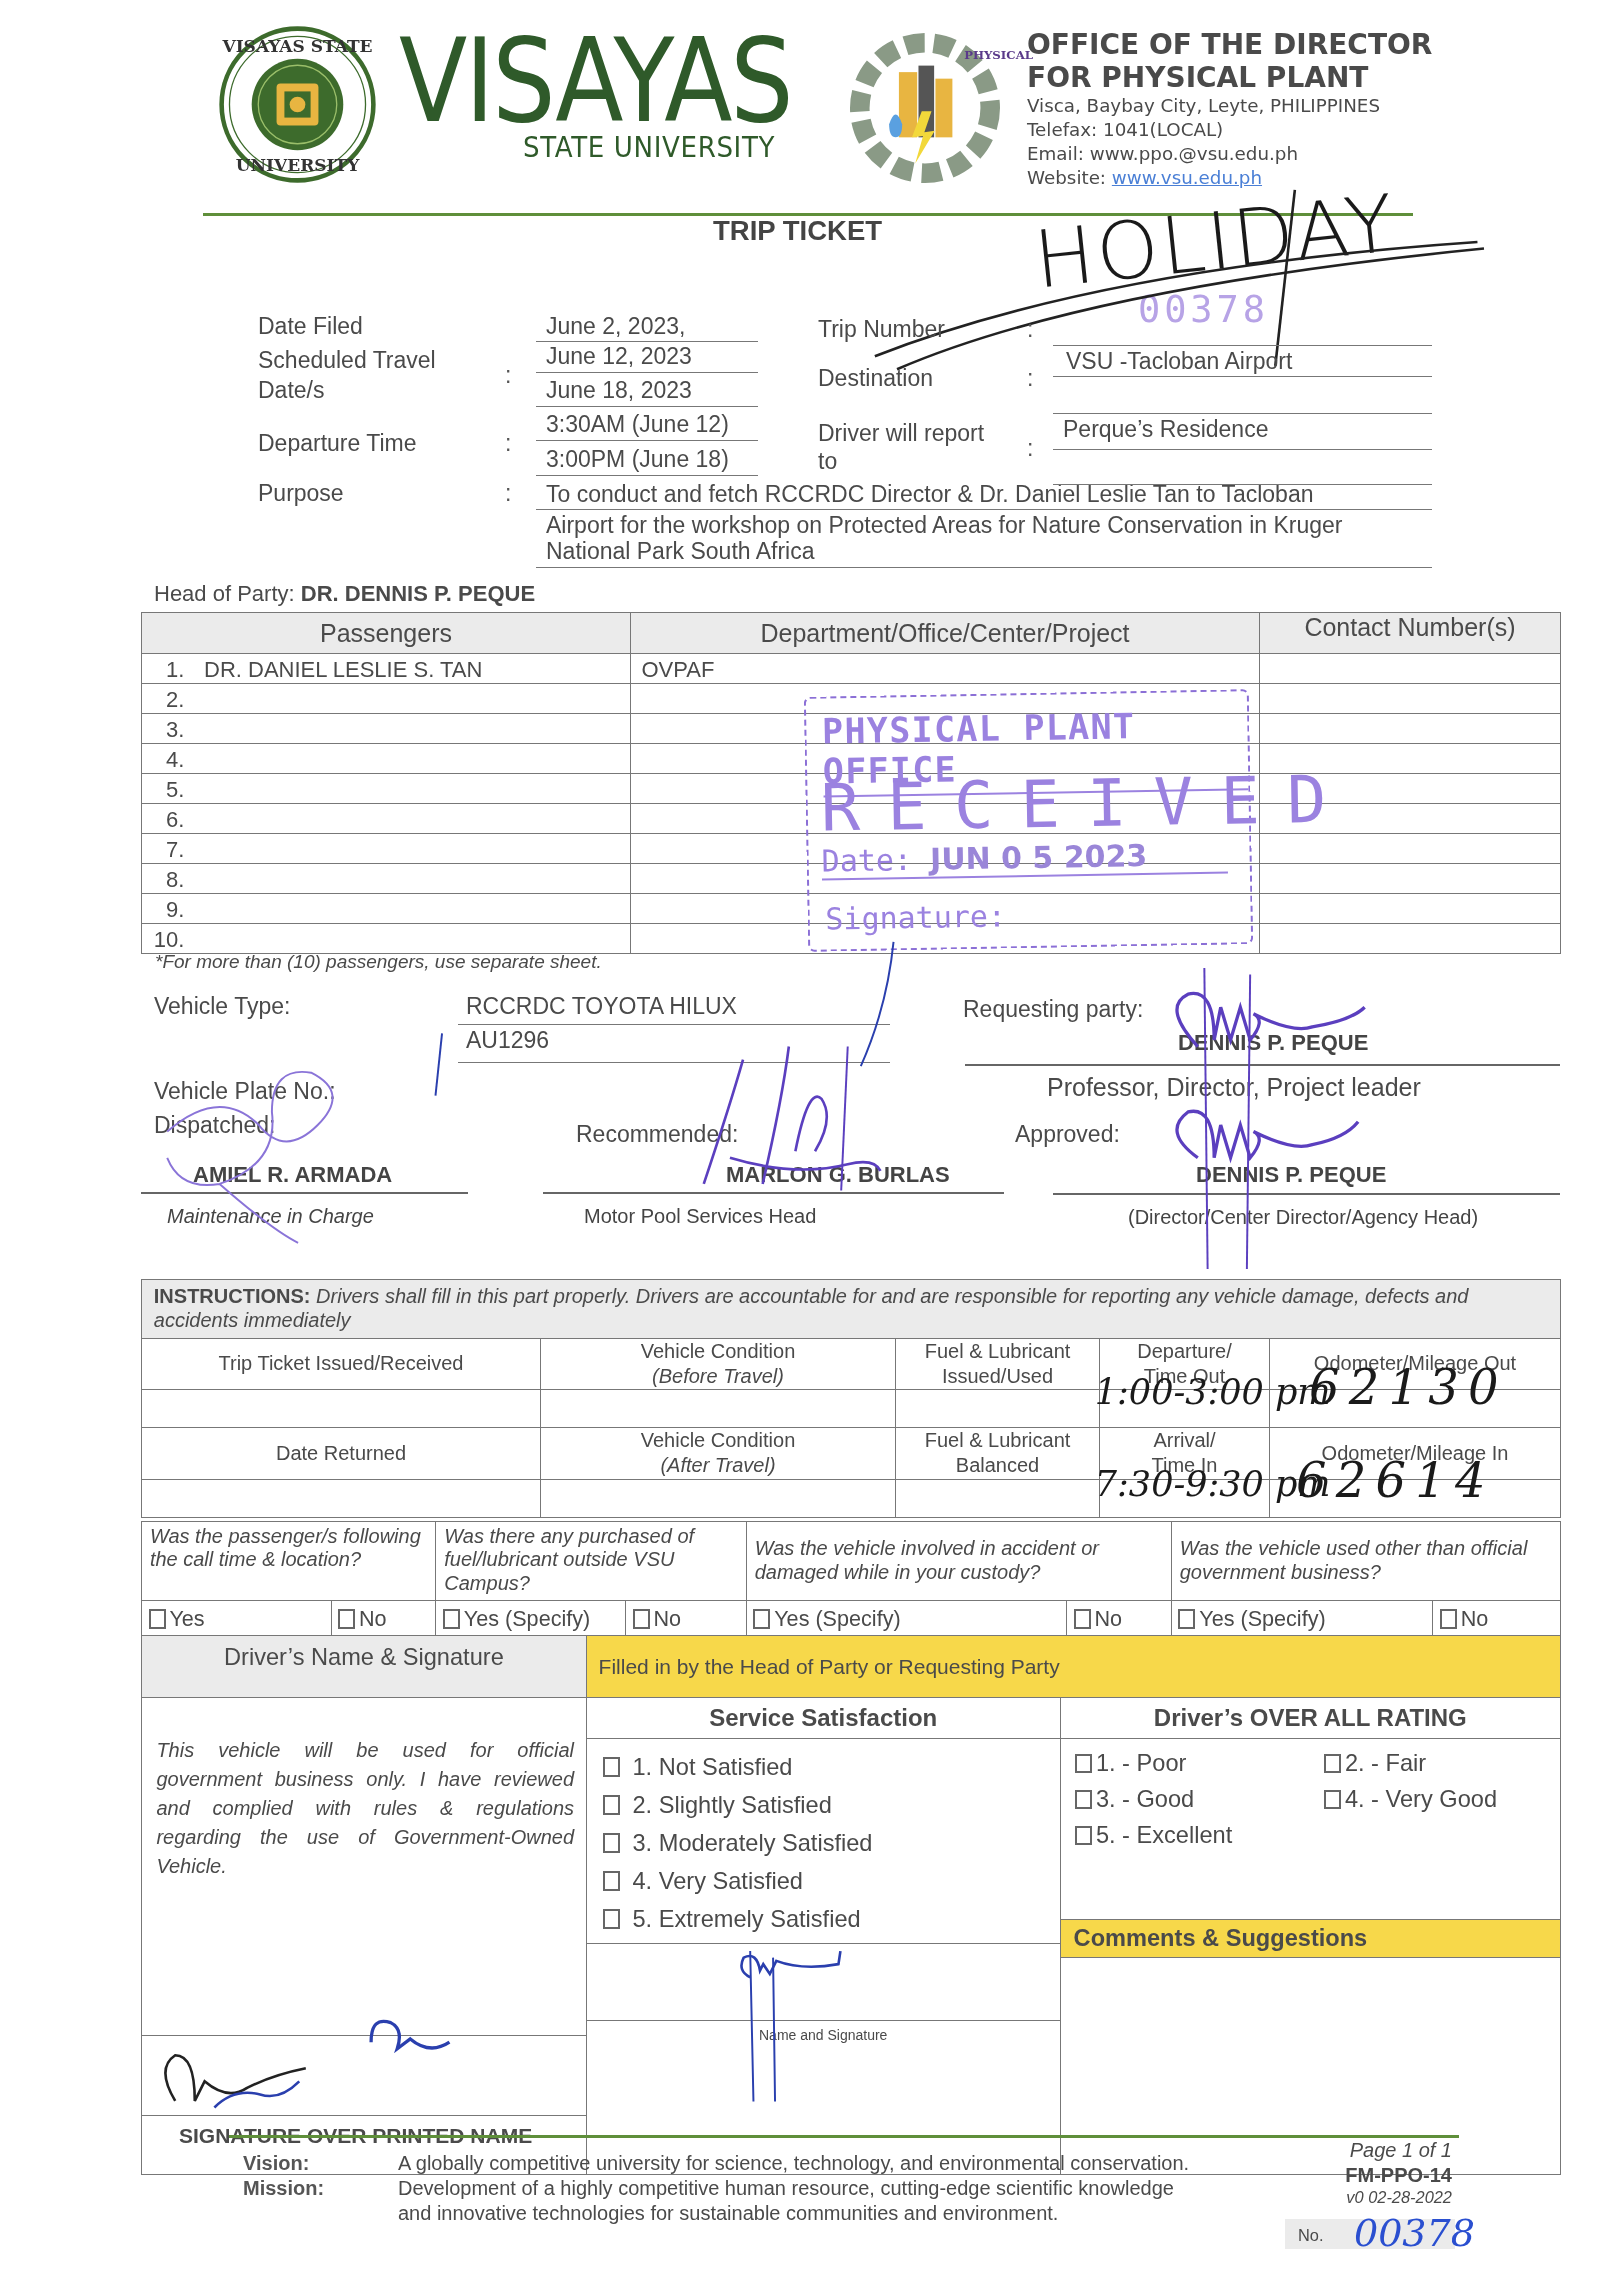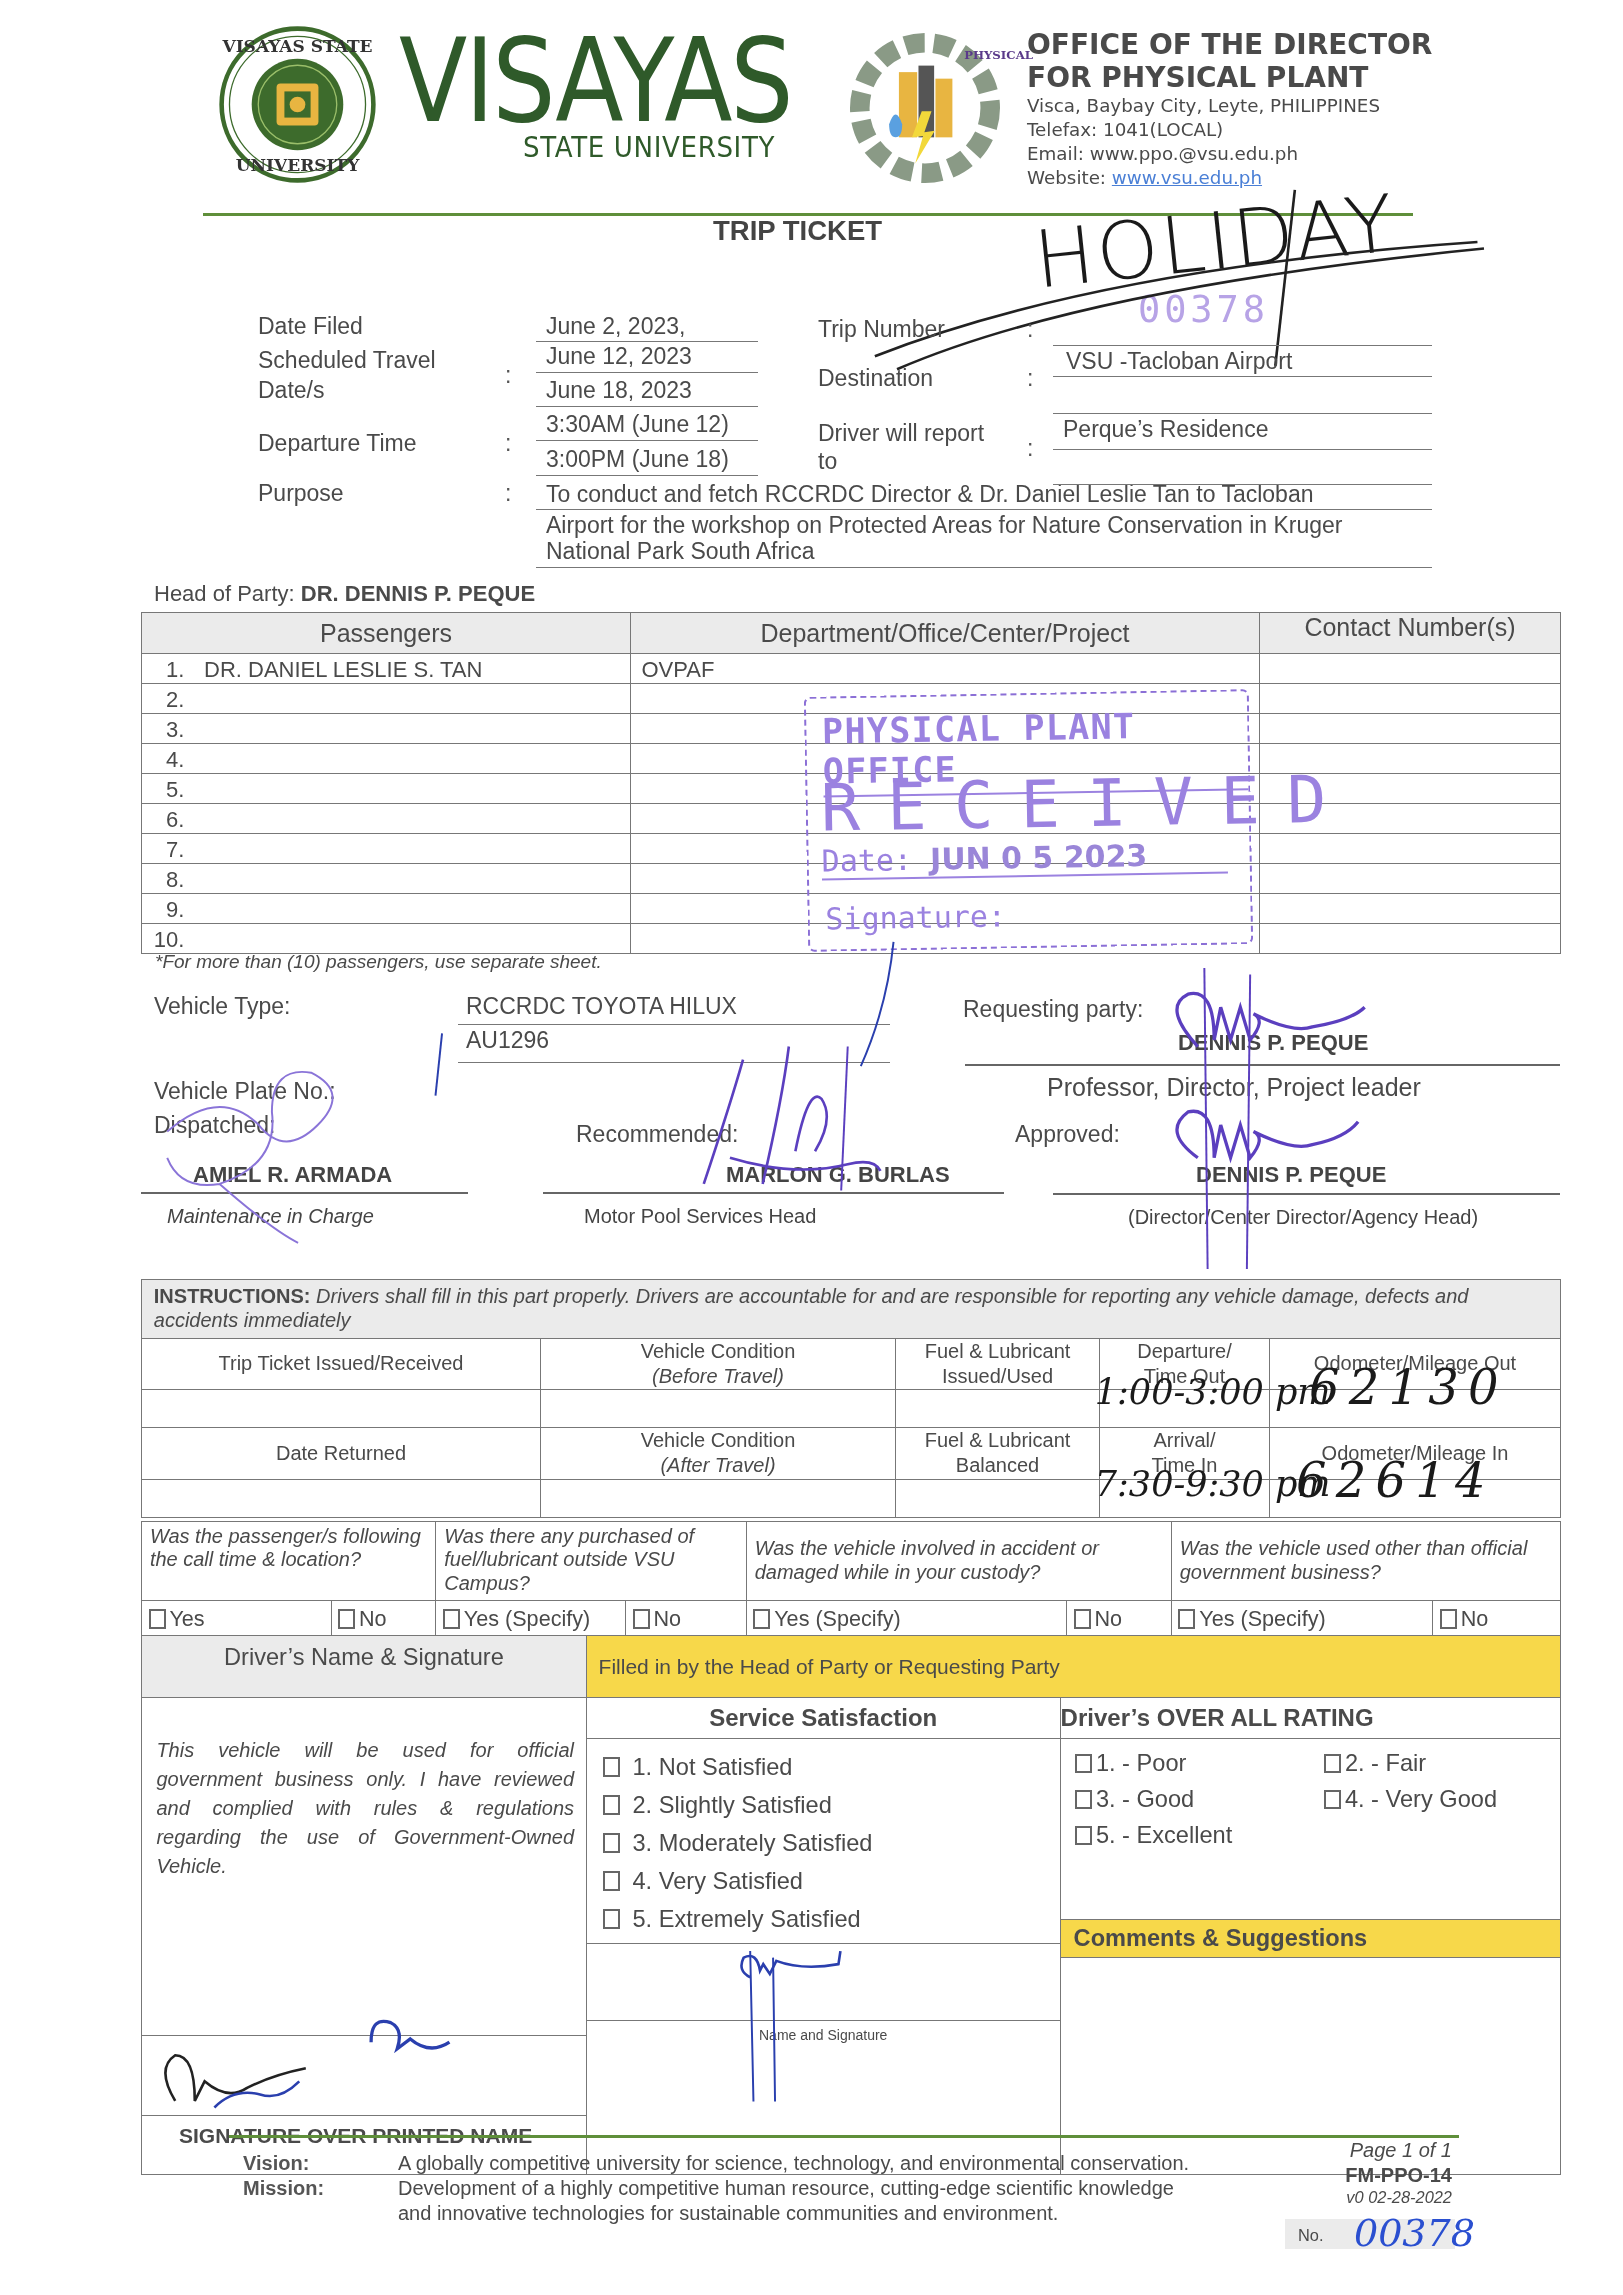--- a/index.html
+++ b/index.html
@@ -398,21 +398,21 @@
       <div style="height:80px; border-top:1.3px solid #777; position:relative;">
         <svg class="abs" style="left:13px; top:-33px;" width="393" height="111" viewBox="0 0 600 170">
           <path d="M30 150 Q0 100 30 80 Q60 80 60 150 L75 120 Q110 150 140 130 Q180 110 230 100" fill="none" stroke="#222" stroke-width="4"></path>
           <path d="M90 160 Q120 130 160 140 Q190 150 220 120" fill="none" stroke="#2a3fae" stroke-width="4"></path>
           <path d="M330 60 Q330 20 360 30 Q380 40 370 70 L390 55 Q420 80 450 60" fill="none" stroke="#2a3fae" stroke-width="5"></path>
         </svg>
       </div>
       <div style="border-top:1.3px solid #777; height:59px; font-weight:bold; font-size:21px; padding:7.9px 0 0 37px;">SIGNATURE OVER PRINTED NAME</div>
     </td>
     <td style="font-weight:bold; font-size:24px; text-align:center; height:41px;">Service Satisfaction</td>
-    <td style="font-weight:bold; font-size:24px; ">Driver’s OVER ALL RATING</td>
+    <td style="font-weight:bold; font-size:24px; text-align:center;">Driver’s OVER ALL RATING</td>
   </tr>
   <tr>
     <td rowspan="2" style="vertical-align:top; padding:0;">
       <div id="svc-list" style="padding:9.2px 0 0 15.7px; height:204px;">
             <div class="sat-item">
               <span class="box" style="margin-right:13px;"></span>
               <span>1.  Not Satisfied</span>
             </div>
             <div class="sat-item">
               <span class="box" style="margin-right:13px;"></span>

